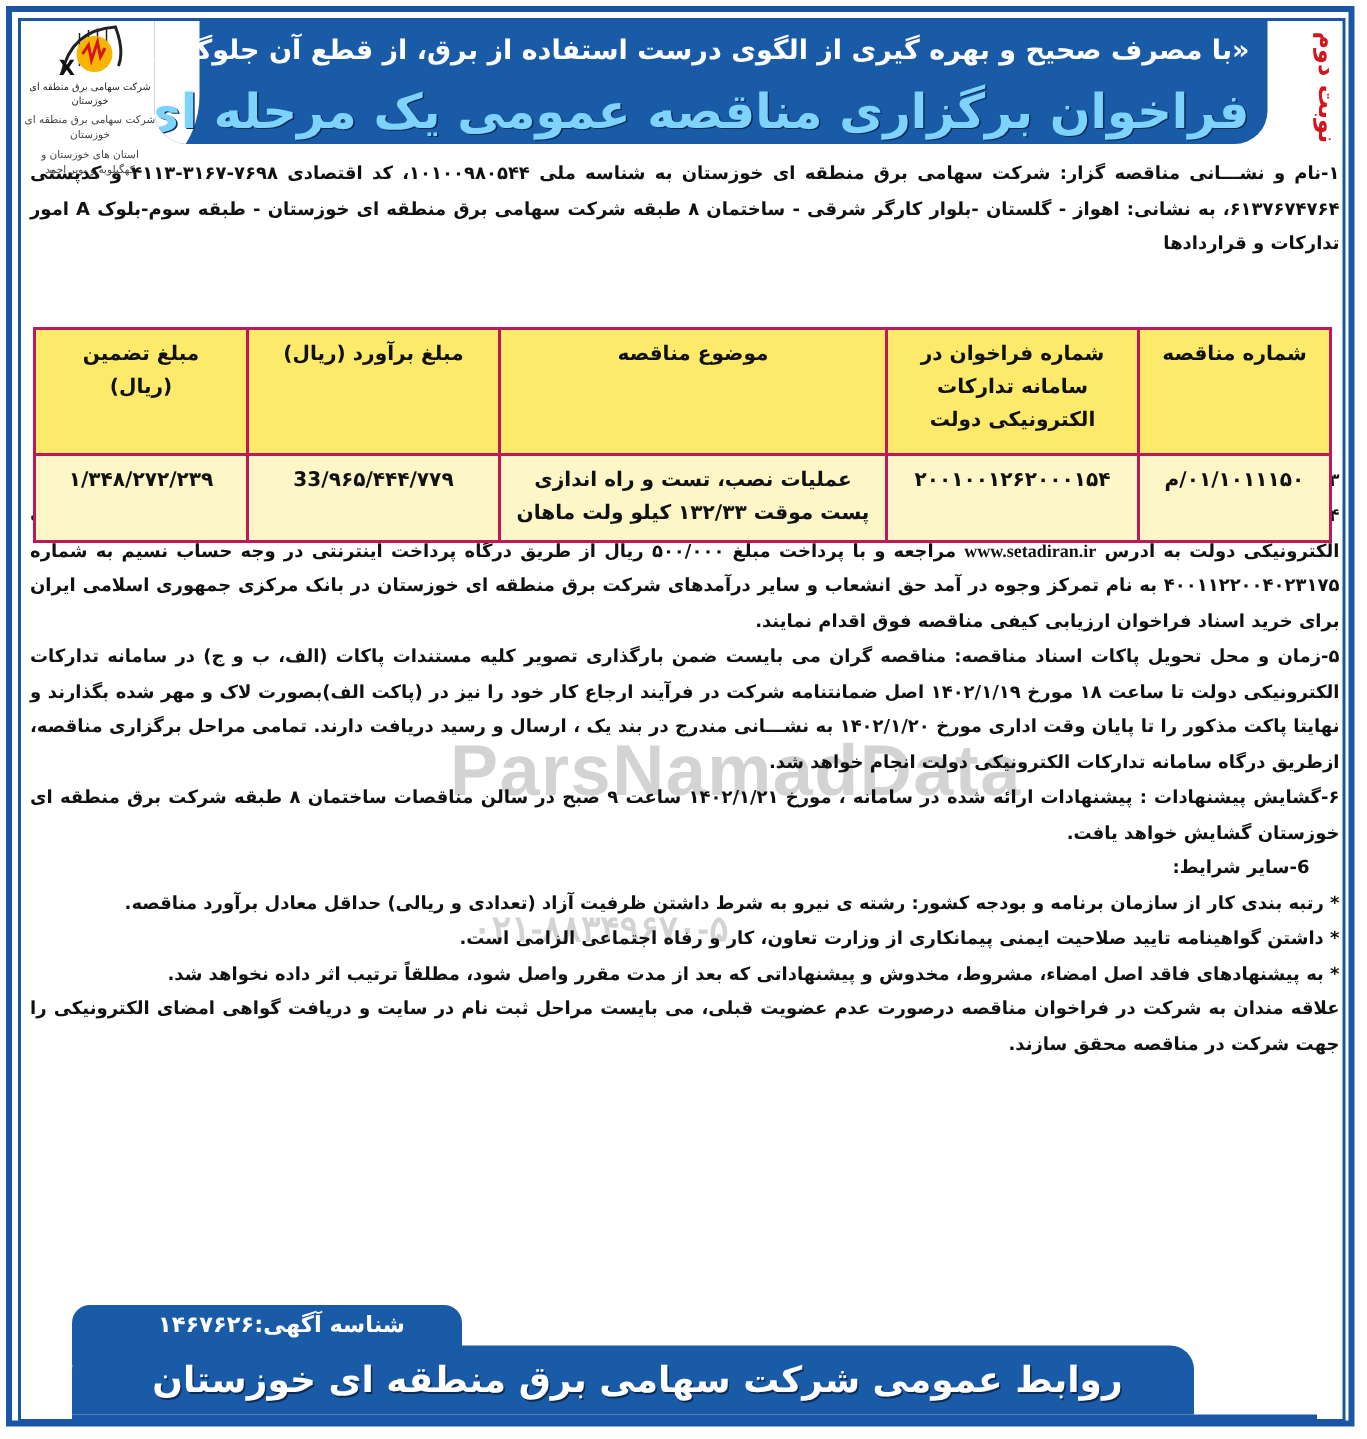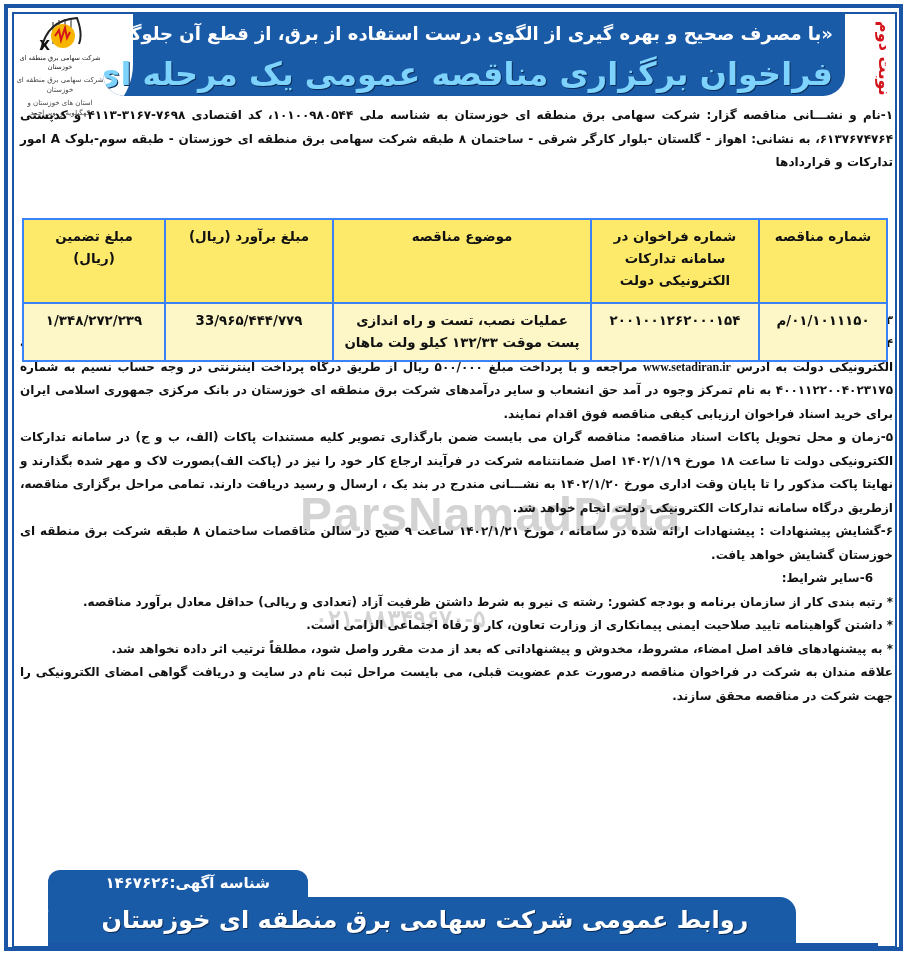--- a/index.html
+++ b/index.html
@@ -15,21 +15,21 @@
     .logo-box { position: absolute; left: 16px; top: 14px; width: 88px; height: 86px; text-align: center; direction: rtl; }
     .logo-icon { width: 46px; height: 40px; margin: 0 auto; display: block; }
     .logo-caption { font-size: 6.5px; line-height: 9px; color: #222; }
     .logo-sub { font-size: 7px; line-height: 10px; color: #444; margin-top: 3px; }
     
     .content { position: absolute; left: 20px; right: 18px; top: 104px; direction: rtl; text-align: justify; font-size: 12px; line-height: 23.5px; font-weight: bold; color: #111; }
     .content p { margin: 0; }
     .content .ltr { direction: ltr; unicode-bidi: embed; }
     
     .tender-table { position: absolute; left: 22px; top: 218px; width: 866px; border-collapse: collapse; direction: rtl; font-weight: bold; font-size: 13.4px; }
-    .tender-table th, .tender-table td { border: 2px solid #3b82f6; text-align: center; vertical-align: top; padding: 6px 8px; }
+    .tender-table th, .tender-table td { border: 2px solid #be185d; text-align: center; vertical-align: top; padding: 6px 8px; }
     .tender-table th { background: #fdea6b; height: 70px; line-height: 22px; font-weight: bold; }
     .tender-table td { background: #fdf6c6; height: 36px; line-height: 22px; }
     .tender-table th.first, .tender-table td.first { }
     
     .wm { position: absolute; color: rgba(130,130,130,0.35); font-weight: bold; pointer-events: none; font-family: "Liberation Sans", sans-serif; }
     .wm-pars { left: 300px; top: 487px; font-size: 48px; letter-spacing: 1px; }
     .wm-phone { left: 315px; top: 605px; font-size: 24px; }
     .wm-num { left: 585px; top: 300px; font-size: 44px; line-height: 38px; width: 60px; text-align: center; }
     
     .footer-tab { position: absolute; left: 48px; top: 870px; width: 260px; height: 40px; background: #1a5ba8; border-radius: 12px 12px 0 0; }

